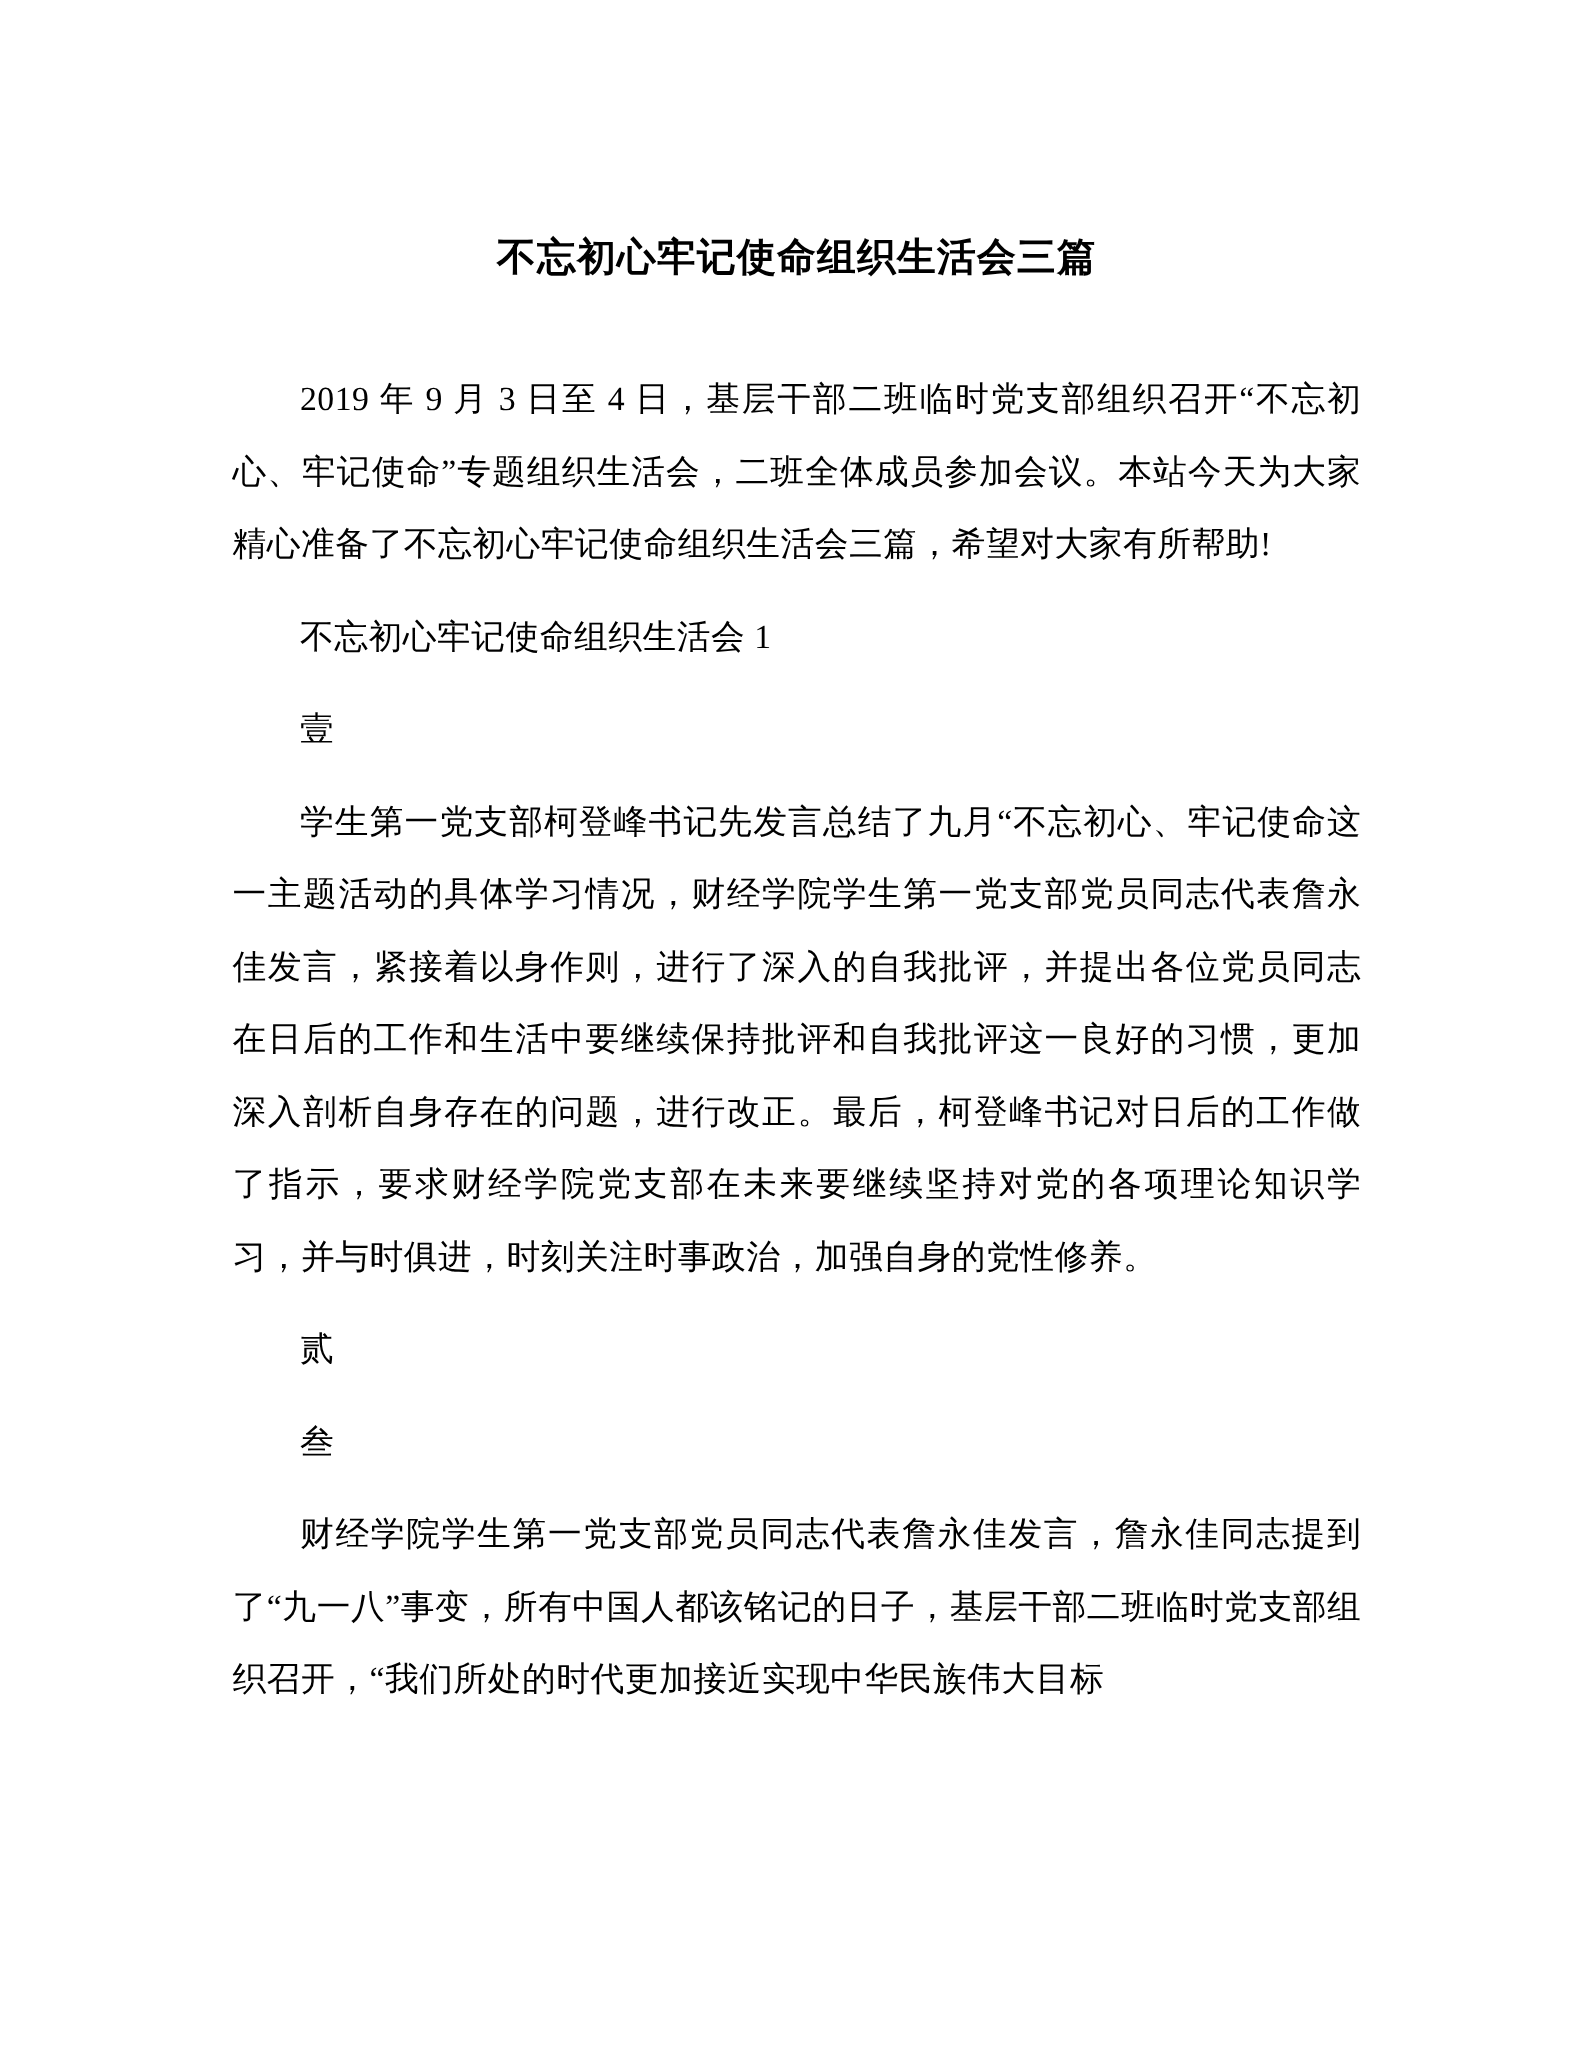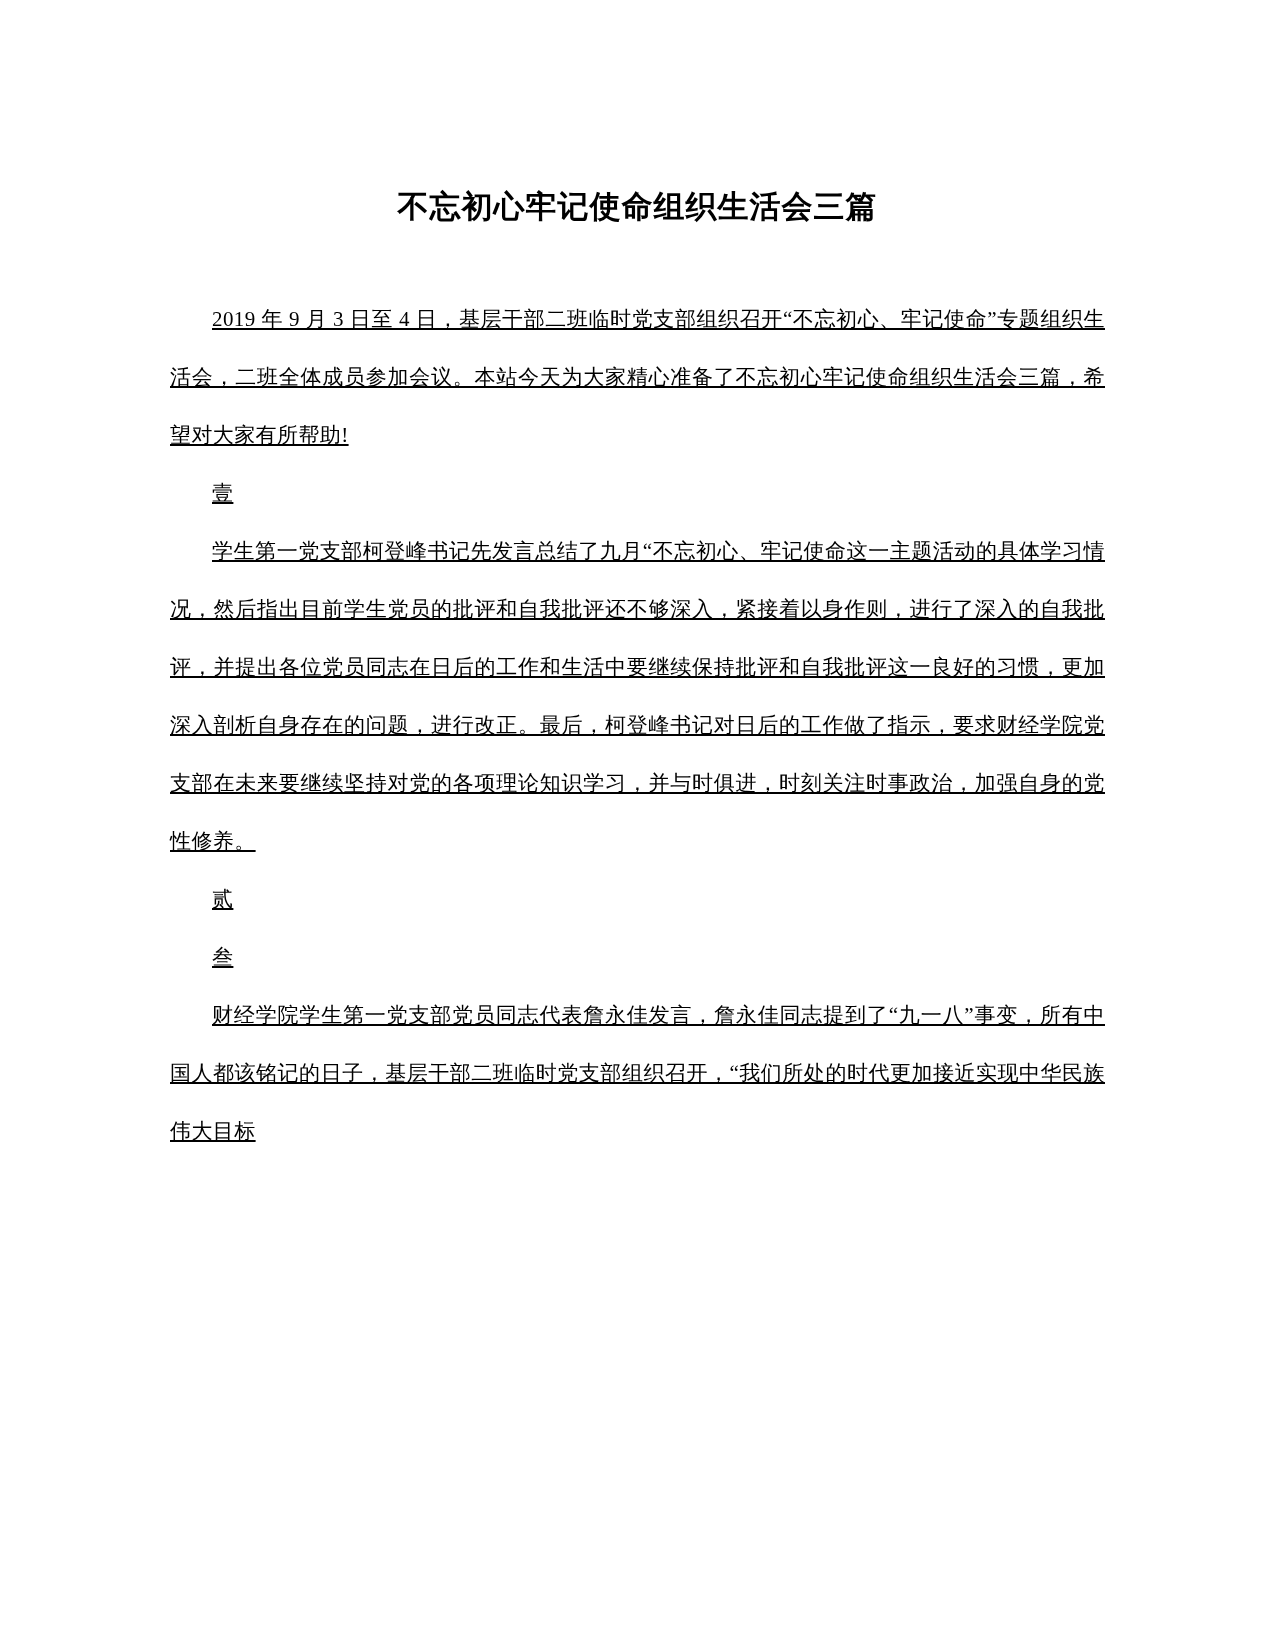--- a/index.html
+++ b/index.html
@@ -24,37 +24,37 @@
   .doc-title {
     font-family: "DejaVu Sans", "Liberation Sans", sans-serif;
     font-size: 31px;
     font-weight: bold;
     letter-spacing: 1px;
     text-align: center;
     margin: 0 0 62px 0;
     line-height: 1.4;
   }
   .para {
-    font-size: 21px;
+    font-size: 27px;
     line-height: 58px;
     text-align: justify;
     text-justify: inter-ideograph;
-    margin: 0;
+    margin: 16px;
     text-indent: 2em;
     letter-spacing: 0.4px;
-    text-decoration: underline;
   }
 </style>
 </head>
 <body>
 
 <div class="page">
 
   <h1 class="doc-title">不忘初心牢记使命组织生活会三篇</h1>
 
   <p class="para">2019 年 9 月 3 日至 4 日，基层干部二班临时党支部组织召开“不忘初心、牢记使命”专题组织生活会，二班全体成员参加会议。本站今天为大家精心准备了不忘初心牢记使命组织生活会三篇，希望对大家有所帮助!</p>
+  <p class="para">不忘初心牢记使命组织生活会 1</p>
   <p class="para">壹</p>
-  <p class="para">学生第一党支部柯登峰书记先发言总结了九月“不忘初心、牢记使命这一主题活动的具体学习情况，然后指出目前学生党员的批评和自我批评还不够深入，紧接着以身作则，进行了深入的自我批评，并提出各位党员同志在日后的工作和生活中要继续保持批评和自我批评这一良好的习惯，更加深入剖析自身存在的问题，进行改正。最后，柯登峰书记对日后的工作做了指示，要求财经学院党支部在未来要继续坚持对党的各项理论知识学习，并与时俱进，时刻关注时事政治，加强自身的党性修养。</p>
+  <p class="para">学生第一党支部柯登峰书记先发言总结了九月“不忘初心、牢记使命这一主题活动的具体学习情况，财经学院学生第一党支部党员同志代表詹永佳发言，紧接着以身作则，进行了深入的自我批评，并提出各位党员同志在日后的工作和生活中要继续保持批评和自我批评这一良好的习惯，更加深入剖析自身存在的问题，进行改正。最后，柯登峰书记对日后的工作做了指示，要求财经学院党支部在未来要继续坚持对党的各项理论知识学习，并与时俱进，时刻关注时事政治，加强自身的党性修养。</p>
   <p class="para">贰</p>
   <p class="para">叁</p>
   <p class="para">财经学院学生第一党支部党员同志代表詹永佳发言，詹永佳同志提到了“九一八”事变，所有中国人都该铭记的日子，基层干部二班临时党支部组织召开，“我们所处的时代更加接近实现中华民族伟大目标</p>
 
 </div>
 
 </body></html>

